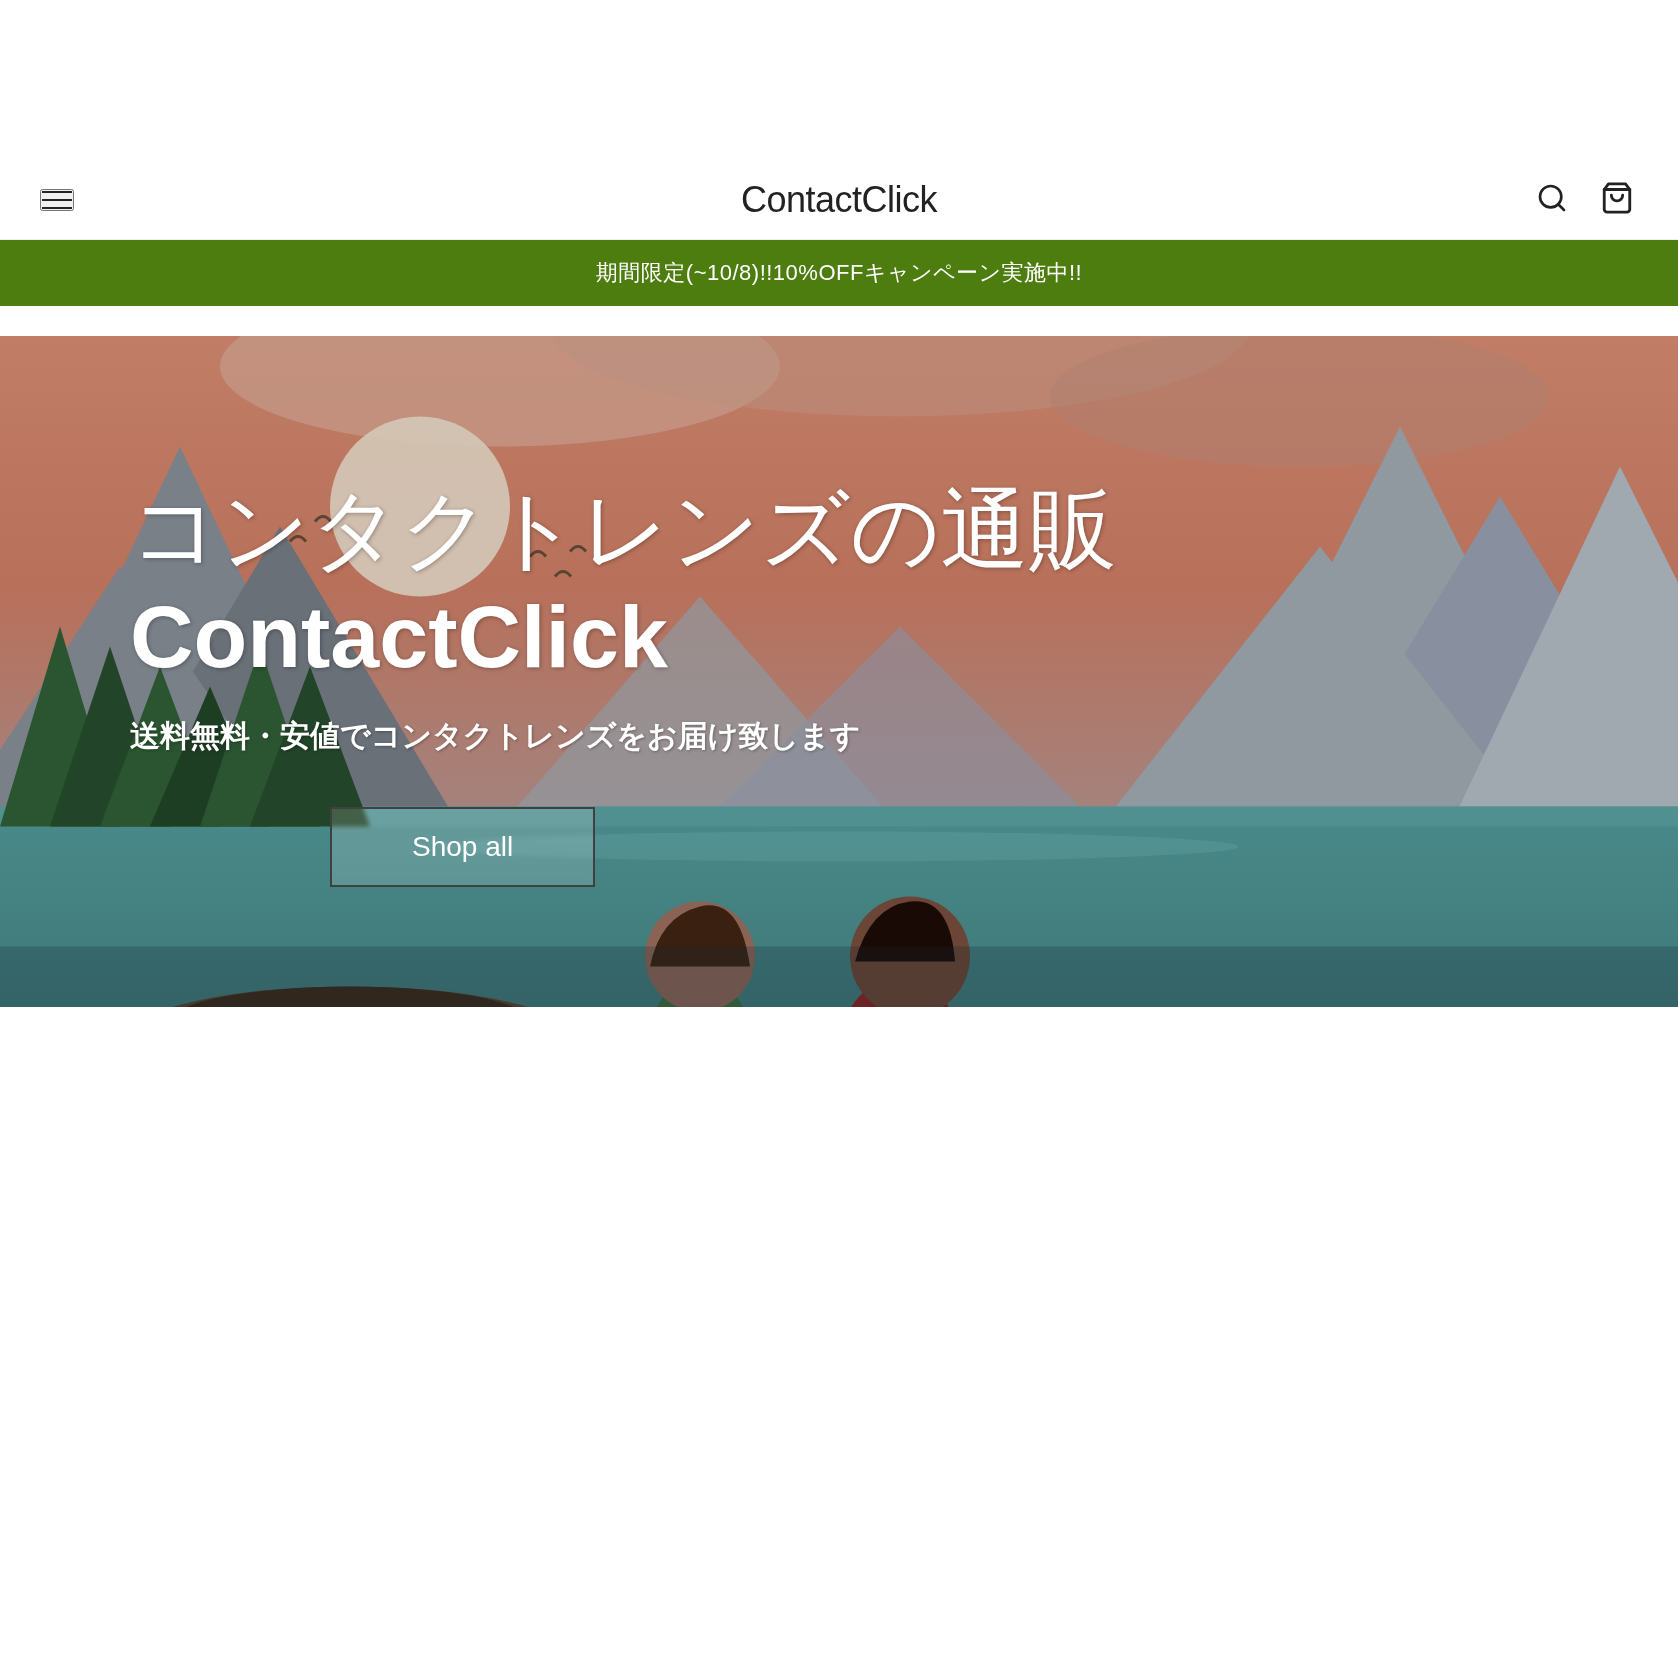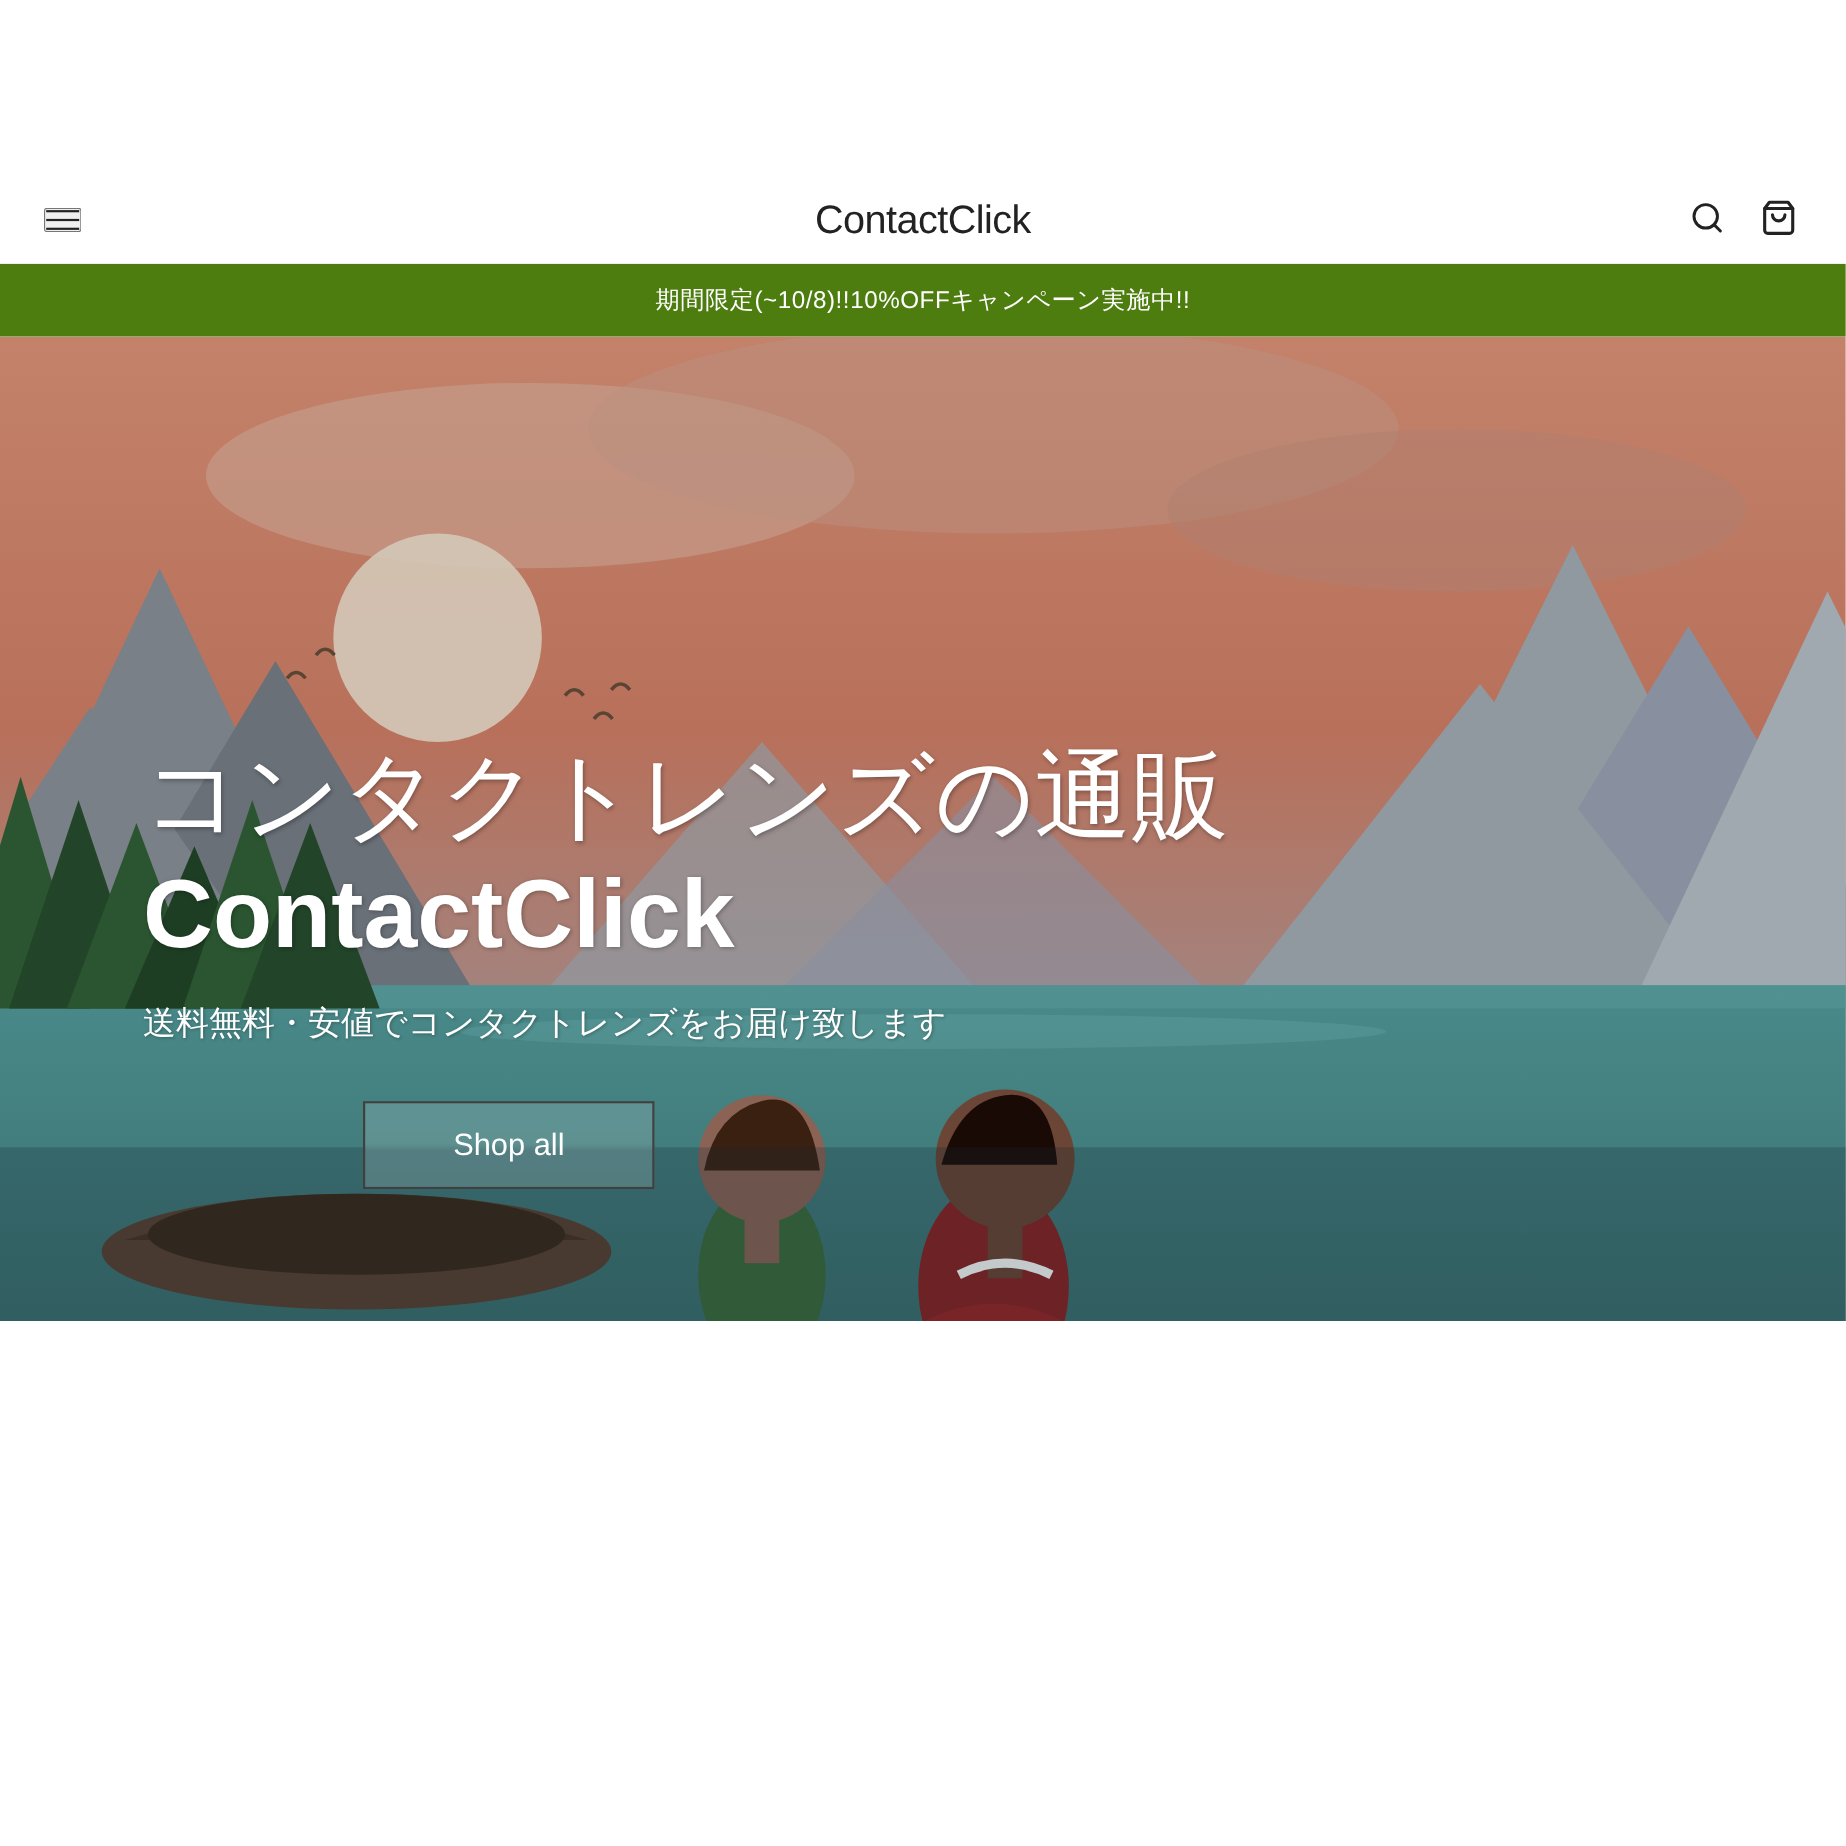--- a/index.html
+++ b/index.html
@@ -81,22 +81,23 @@
       text-align: center;
       padding: 18px 40px;
       font-size: 22px;
       letter-spacing: 0.5px;
     }
 
     
     .hero {
       position: relative;
       width: 100%;
-      height: 895px;
+      height: 671px;
       overflow: hidden;
+      margin-top: 30px;
     }
 
     
     .hero-bg {
       width: 100%;
       height: 100%;
       position: absolute;
       top: 0;
       left: 0;
     }
@@ -125,20 +126,21 @@
       line-height: 1.1;
       margin-bottom: 30px;
       text-shadow: 1px 1px 4px rgba(0,0,0,0.3);
     }
 
     .hero-subtitle {
       font-size: 30px;
       color: #fff;
       margin-bottom: 50px;
       text-shadow: 1px 1px 3px rgba(0,0,0,0.3);
+      font-weight: bold;
     }
 
     .shop-all-btn {
       display: inline-block;
       padding: 22px 80px;
       background: rgba(255,255,255,0.15);
       color: #fff;
       font-size: 28px;
       border: 2px solid #404040;
       cursor: pointer;

